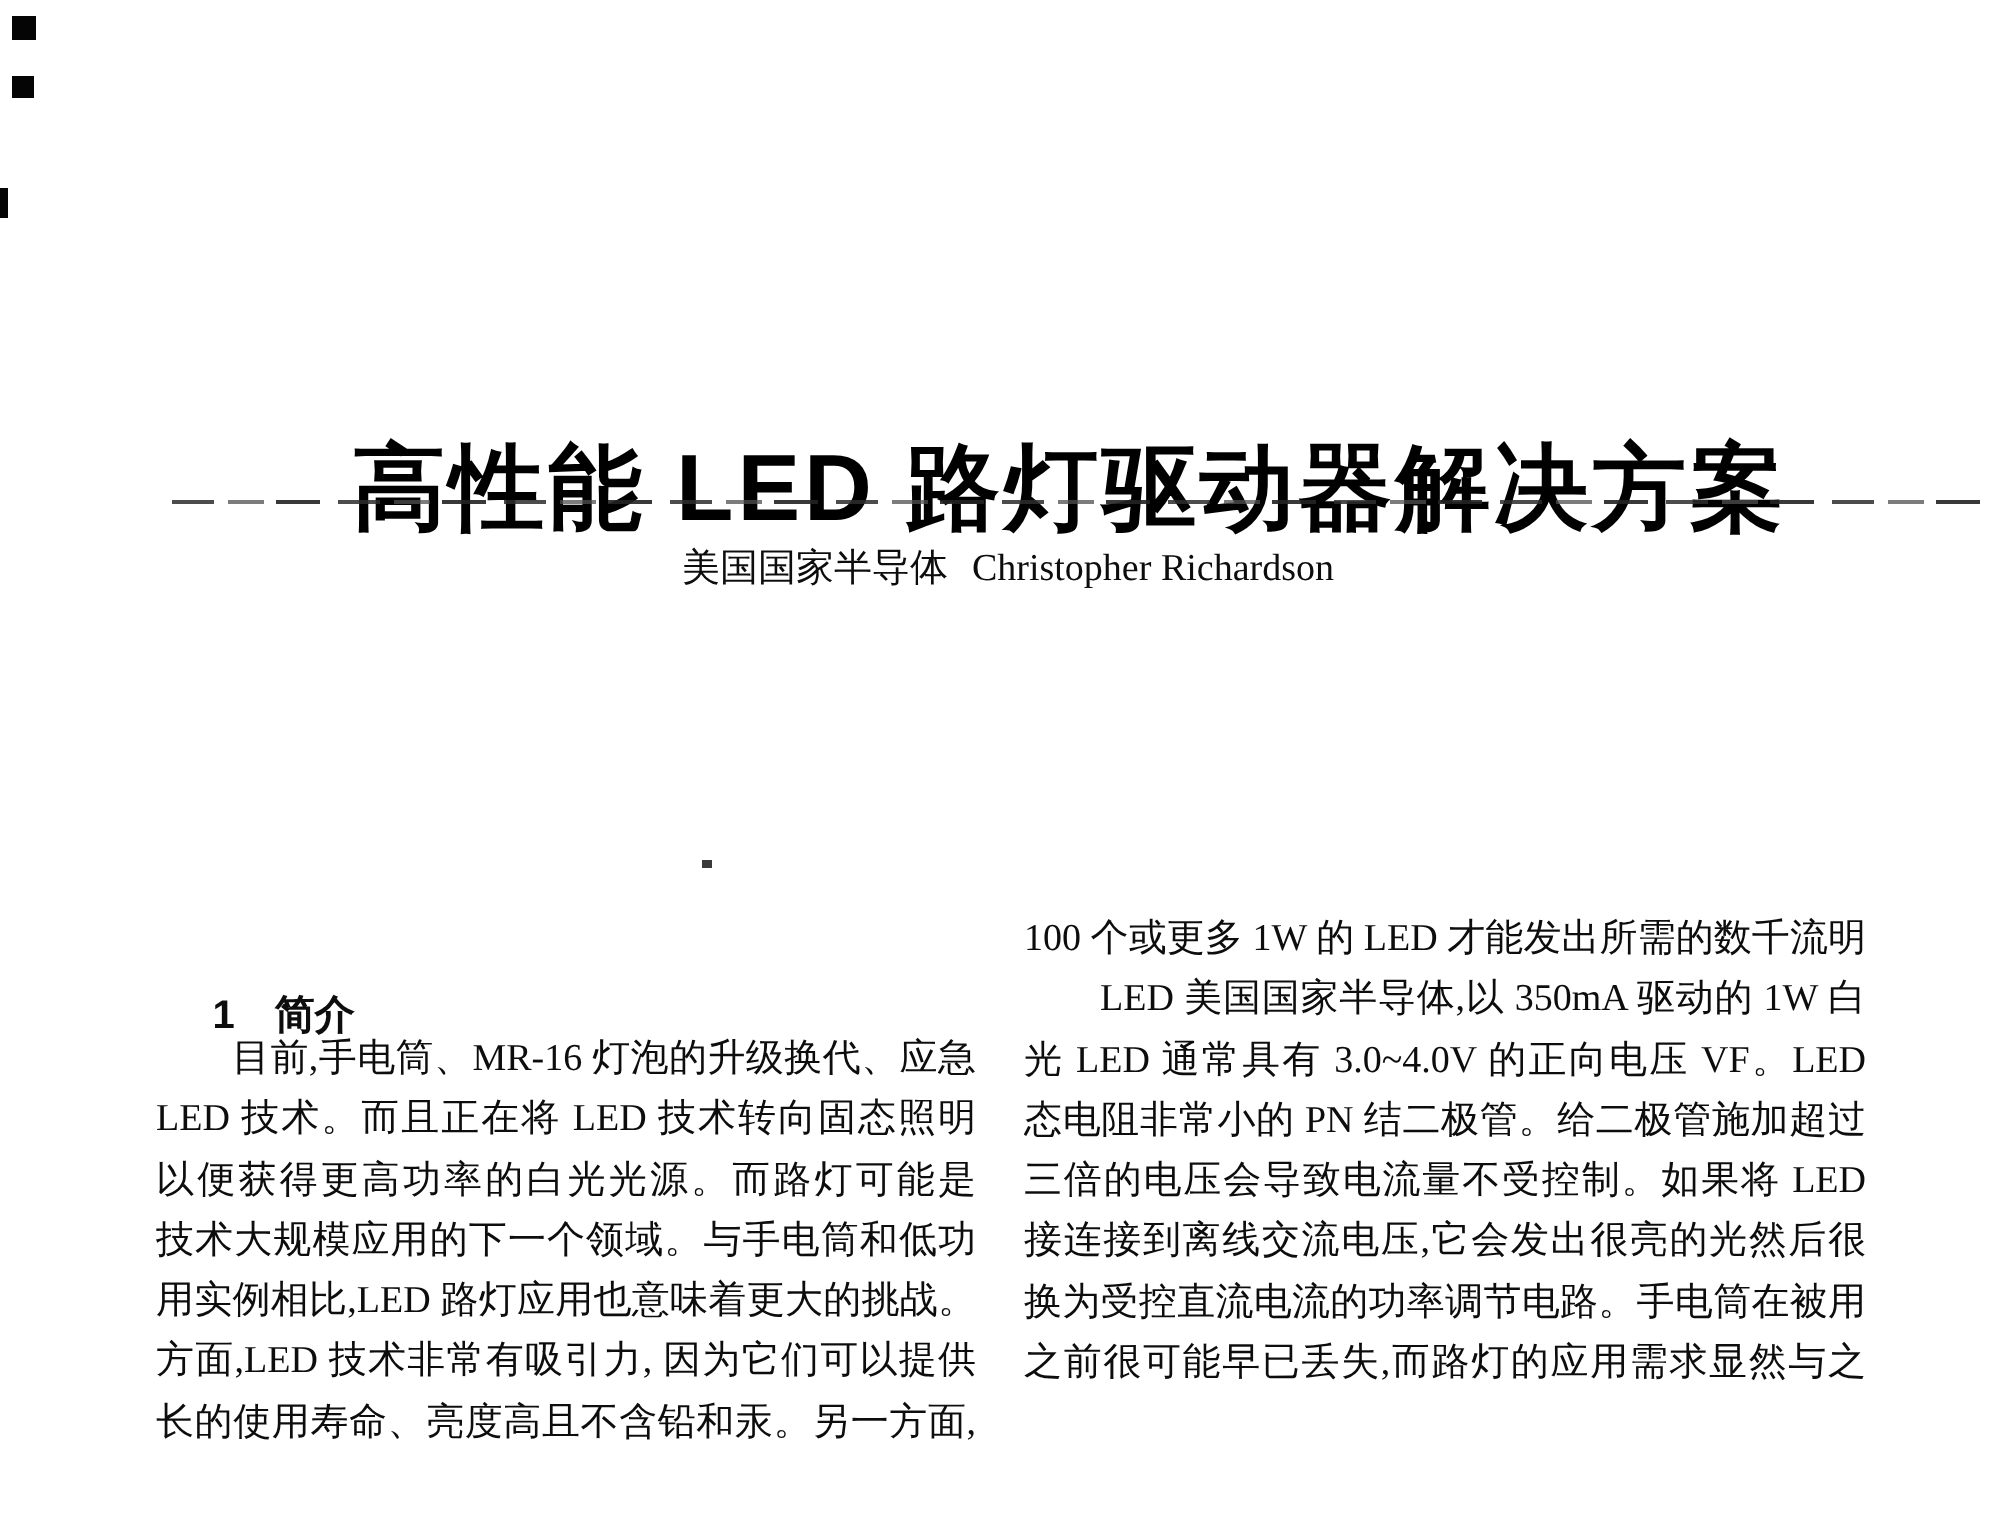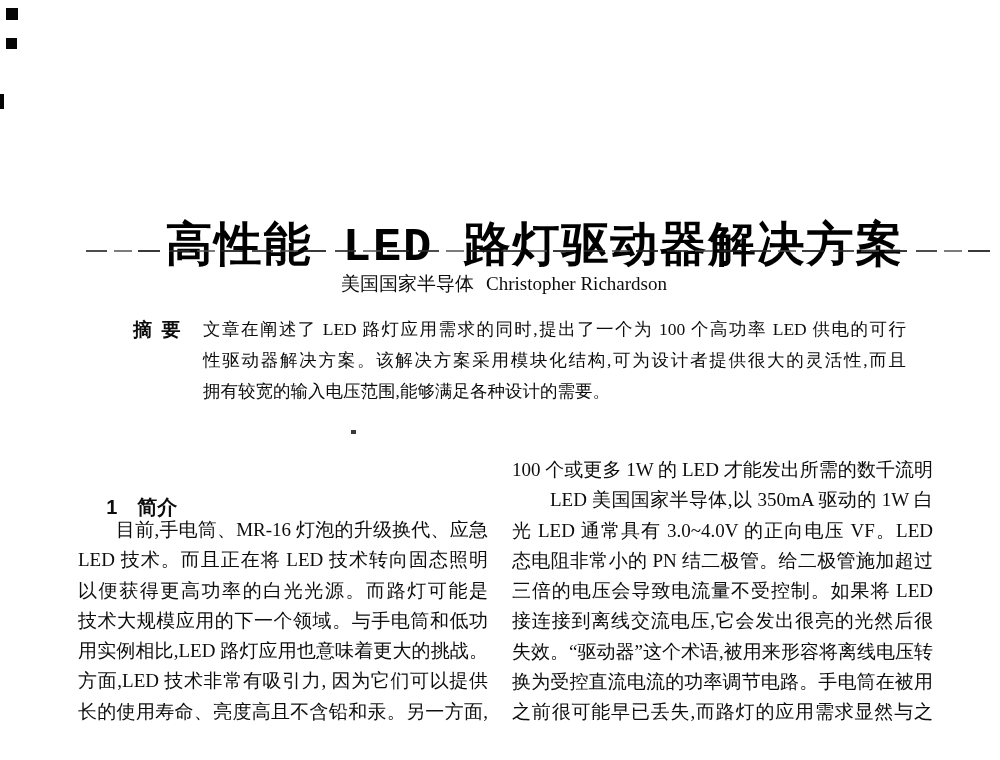--- a/index.html
+++ b/index.html
@@ -11,21 +11,21 @@
   
   .scan-mark { position:absolute; background:#050505; }
   .mark-1 { left:6px;  top:8px;  width:12px; height:12px; }
   .mark-2 { left:6px;  top:38px; width:11px; height:11px; }
   .mark-3 { left:0px;  top:94px; width:4px;  height:15px; }
   .mark-dot { position:absolute; left:351px; top:430px; width:5px; height:4px; background:#3a3a3a; }
 
   .title {
     position:absolute; top:182px; left:70px; width:930px; height:56px;
     text-align:center; white-space:nowrap;
-    font-family:Liberation Mono, monospace; font-weight:bold;
+    font-family:Liberation Sans, sans-serif; font-weight:bold;
     font-size:47px; letter-spacing:2px; color:#000;
   }
 
   .title-rule {
     position:absolute; top:250px; left:86px; width:904px; height:2px;
     background:repeating-linear-gradient(90deg,
       rgba(45,45,45,0.85) 0 21px,  rgba(0,0,0,0)        21px 28px,
       rgba(80,80,80,0.75) 28px 46px, rgba(0,0,0,0)      46px 52px,
       rgba(35,35,35,0.9)  52px 74px, rgba(0,0,0,0)      74px 83px);
   }
@@ -68,28 +68,20 @@
   <div class="scan-mark mark-3"></div>
 
   <h1 class="title">高性能 LED 路灯驱动器解决方案</h1>
 
   <div class="title-rule"></div>
 
   <div class="byline">
     <span class="affil">美国国家半导体</span><span class="author">Christopher Richardson</span>
   </div>
 
-  <div class="abstract">
-    <span class="abstract-label">摘  要</span>
-    <div class="abstract-body">
-        <div class="tline j">文章在阐述了 LED 路灯应用需求的同时,提出了一个为 100 个高功率 LED 供电的可行</div>
-        <div class="tline j">性驱动器解决方案。该解决方案采用模块化结构,可为设计者提供很大的灵活性,而且</div>
-        <div class="tline">拥有较宽的输入电压范围,能够满足各种设计的需要。</div>
-      </div>
-  </div>
 
   <div class="mark-dot"></div>
 
   <div class="sec-heading">
     <span class="num">1</span><span>简介</span>
   </div>
 
   <div class="bcol col-left">
       <div class="tline j ind">目前,手电筒、MR-16 灯泡的升级换代、应急灯</div>
       <div class="tline j">LED 技术。而且正在将 LED 技术转向固态照明领域,</div>
@@ -99,18 +91,17 @@
       <div class="tline j">方面,LED 技术非常有吸引力, 因为它们可以提供较</div>
       <div class="tline j">长的使用寿命、亮度高且不含铅和汞。另一方面,只有</div>
     </div>
   <div class="bcol col-right">
       <div class="tline j">100 个或更多 1W 的 LED 才能发出所需的数千流明</div>
       <div class="tline j ind">LED 美国国家半导体,以 350mA 驱动的 1W 白</div>
       <div class="tline j">光 LED 通常具有 3.0~4.0V 的正向电压 VF。LED 是动</div>
       <div class="tline j">态电阻非常小的 PN 结二极管。给二极管施加超过 VF</div>
       <div class="tline j">三倍的电压会导致电流量不受控制。如果将 LED 直</div>
       <div class="tline j">接连接到离线交流电压,它会发出很亮的光然后很快</div>
-      <div class="tline j">失效。“驱动器”这个术语,被用来形容将离线电压转</div>
       <div class="tline j">换为受控直流电流的功率调节电路。手电筒在被用坏</div>
       <div class="tline j">之前很可能早已丢失,而路灯的应用需求显然与之不</div>
     </div>
 
 </div>
 
 </body></html>

